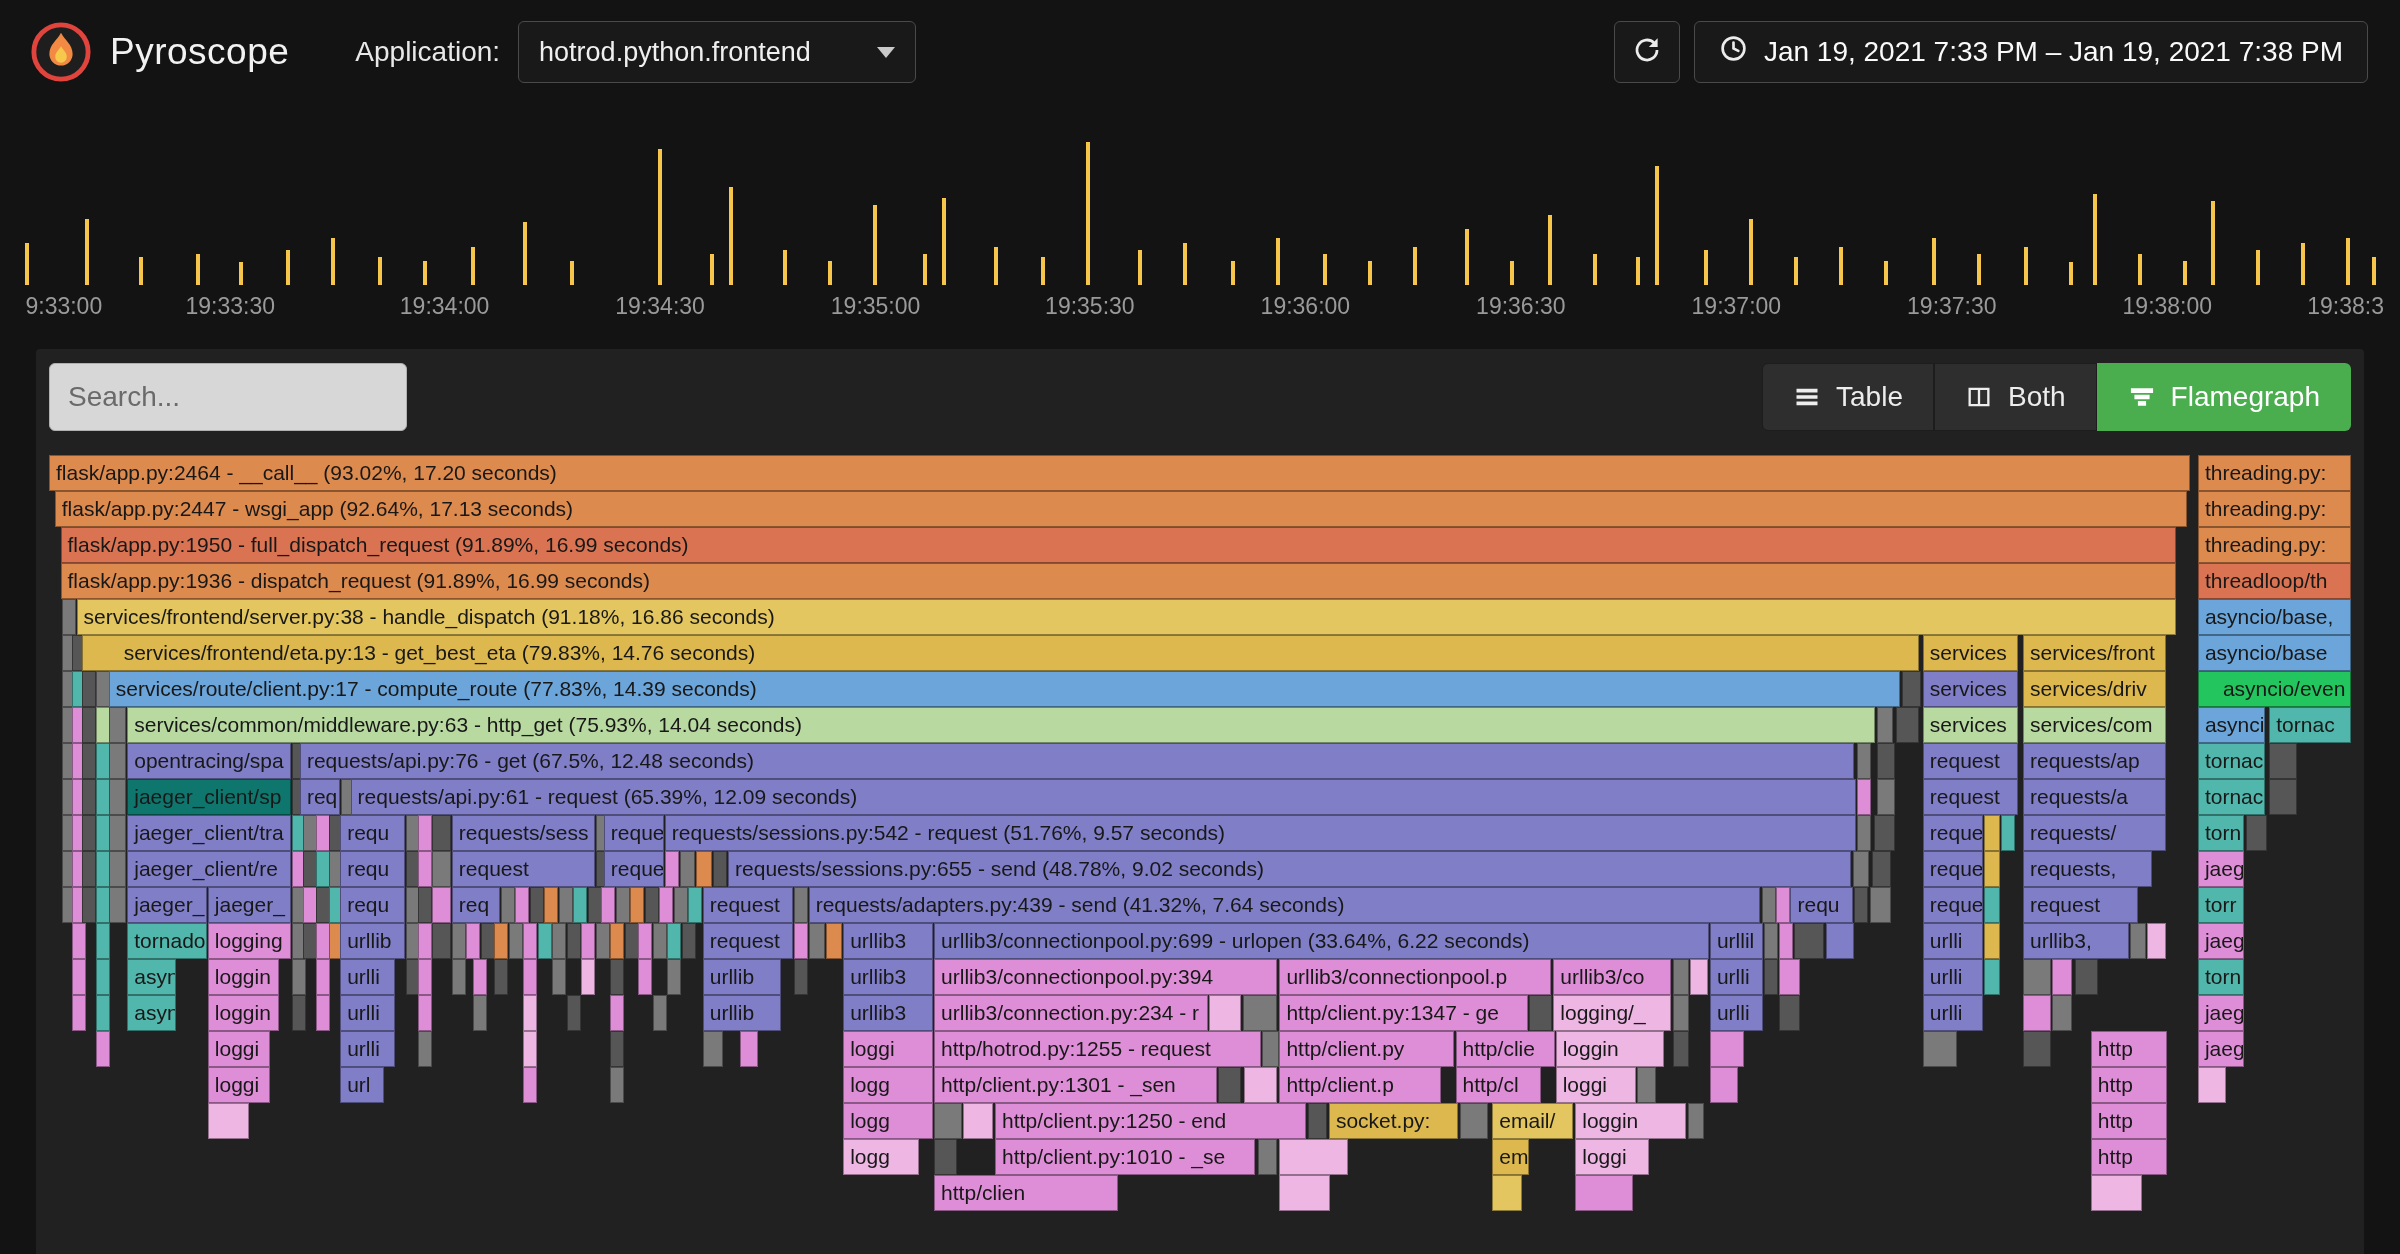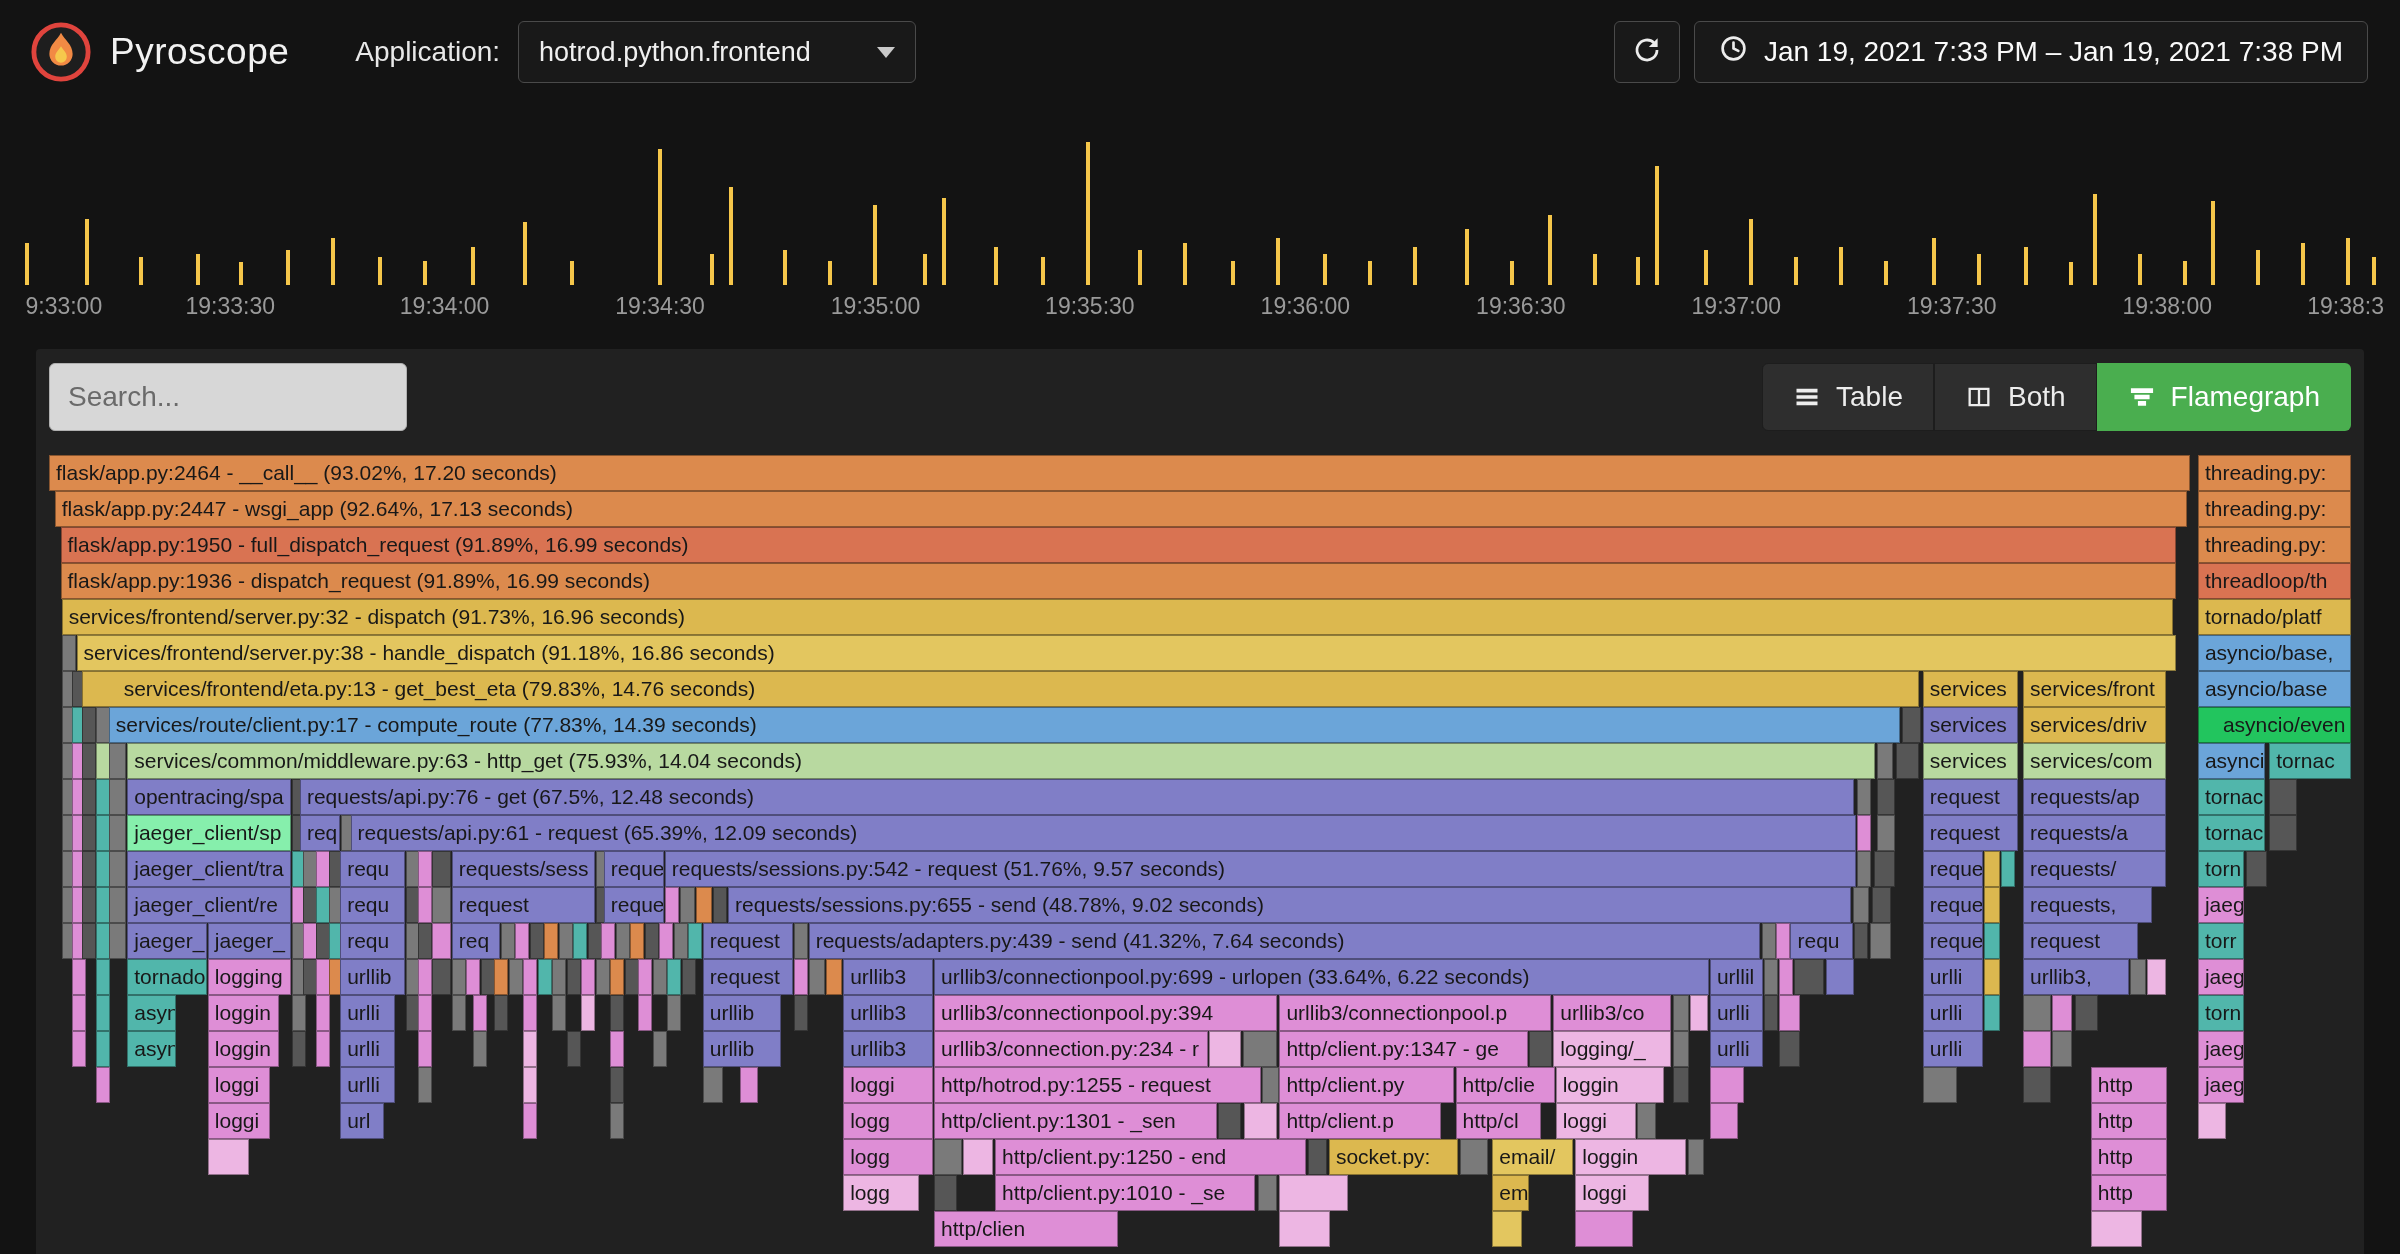--- a/index.html
+++ b/index.html
@@ -190,24 +190,20 @@
       </div>
       <div class="fg-row">
         <div class="fg-seg" style="left: 0.5%; width: 91.89%; background: rgb(217, 115, 82);">flask/app.py:1950 - full_dispatch_request (91.89%, 16.99 seconds)</div>
         <div class="fg-seg" style="left: 93.35%; width: 6.65%; background: rgb(220, 138, 77);">threading.py:</div>
       </div>
       <div class="fg-row">
         <div class="fg-seg" style="left: 0.5%; width: 91.89%; background: rgb(220, 138, 77);">flask/app.py:1936 - dispatch_request (91.89%, 16.99 seconds)</div>
         <div class="fg-seg" style="left: 93.35%; width: 6.65%; background: rgb(217, 115, 82);">threadloop/th</div>
       </div>
       <div class="fg-row">
-        <div class="fg-seg" style="left: 0.55%; width: 91.73%; background: rgb(220, 184, 79);">services/frontend/server.py:32 - dispatch (91.73%, 16.96 seconds)</div>
-        <div class="fg-seg" style="left: 93.35%; width: 6.65%; background: rgb(220, 184, 79);">tornado/platf</div>
-      </div>
-      <div class="fg-row">
         <div class="fg-seg" style="left: 0.55%; width: 0.6%; background: rgb(122, 122, 122);"></div>
         <div class="fg-seg" style="left: 1.2%; width: 91.18%; background: rgb(227, 198, 95);">services/frontend/server.py:38 - handle_dispatch (91.18%, 16.86 seconds)</div>
         <div class="fg-seg" style="left: 93.35%; width: 6.65%; background: rgb(107, 165, 217);">asyncio/base,</div>
       </div>
       <div class="fg-row">
         <div class="fg-seg" style="left: 0.55%; width: 0.38%; background: rgb(122, 122, 122);"></div>
         <div class="fg-seg" style="left: 0.98%; width: 0.4%; background: rgb(86, 86, 86);"></div>
         <div class="fg-seg" style="left: 1.42%; width: 79.83%; background: rgb(220, 184, 79); padding-left: 41px;">services/frontend/eta.py:13 - get_best_eta (79.83%, 14.76 seconds)</div>
         <div class="fg-seg" style="left: 81.4%; width: 4.15%; background: rgb(220, 184, 79);">services</div>
         <div class="fg-seg" style="left: 85.75%; width: 6.2%; background: rgb(220, 184, 79);">services/front</div>
@@ -253,21 +249,21 @@
         <div class="fg-seg" style="left: 85.75%; width: 6.2%; background: rgb(128, 126, 199);">requests/ap</div>
         <div class="fg-seg" style="left: 93.35%; width: 2.9%; background: rgb(81, 182, 171);">tornac</div>
         <div class="fg-seg" style="left: 96.45%; width: 1.2%; background: rgb(86, 86, 86);"></div>
       </div>
       <div class="fg-row">
         <div class="fg-seg" style="left: 0.55%; width: 0.38%; background: rgb(122, 122, 122);"></div>
         <div class="fg-seg" style="left: 0.98%; width: 0.4%; background: rgb(222, 142, 214);"></div>
         <div class="fg-seg" style="left: 1.42%; width: 0.55%; background: rgb(86, 86, 86);"></div>
         <div class="fg-seg" style="left: 2.02%; width: 0.52%; background: rgb(81, 182, 171);"></div>
         <div class="fg-seg" style="left: 2.6%; width: 0.75%; background: rgb(122, 122, 122);"></div>
-        <div class="fg-seg" style="left: 3.4%; width: 7.1%; background: #86efac;">jaeger_client/sp</div>
+        <div class="fg-seg" style="left: 3.4%; width: 7.1%; background: #0f766e;">jaeger_client/sp</div>
         <div class="fg-seg" style="left: 10.55%; width: 0.32%; background: rgb(86, 86, 86);"></div>
         <div class="fg-seg" style="left: 10.9%; width: 1.72%; background: rgb(128, 126, 199);">req</div>
         <div class="fg-seg" style="left: 12.67%; width: 0.4%; background: rgb(122, 122, 122);"></div>
         <div class="fg-seg" style="left: 13.1%; width: 65.39%; background: rgb(128, 126, 199);">requests/api.py:61 - request (65.39%, 12.09 seconds)</div>
         <div class="fg-seg" style="left: 78.55%; width: 0.5%; background: rgb(222, 142, 214);"></div>
         <div class="fg-seg" style="left: 79.4%; width: 0.8%; background: rgb(122, 122, 122);"></div>
         <div class="fg-seg" style="left: 81.4%; width: 4.15%; background: rgb(128, 126, 199);">request</div>
         <div class="fg-seg" style="left: 85.75%; width: 6.2%; background: rgb(128, 126, 199);">requests/a</div>
         <div class="fg-seg" style="left: 93.35%; width: 2.9%; background: rgb(81, 182, 171);">tornac</div>
         <div class="fg-seg" style="left: 96.45%; width: 1.2%; background: rgb(86, 86, 86);"></div>

